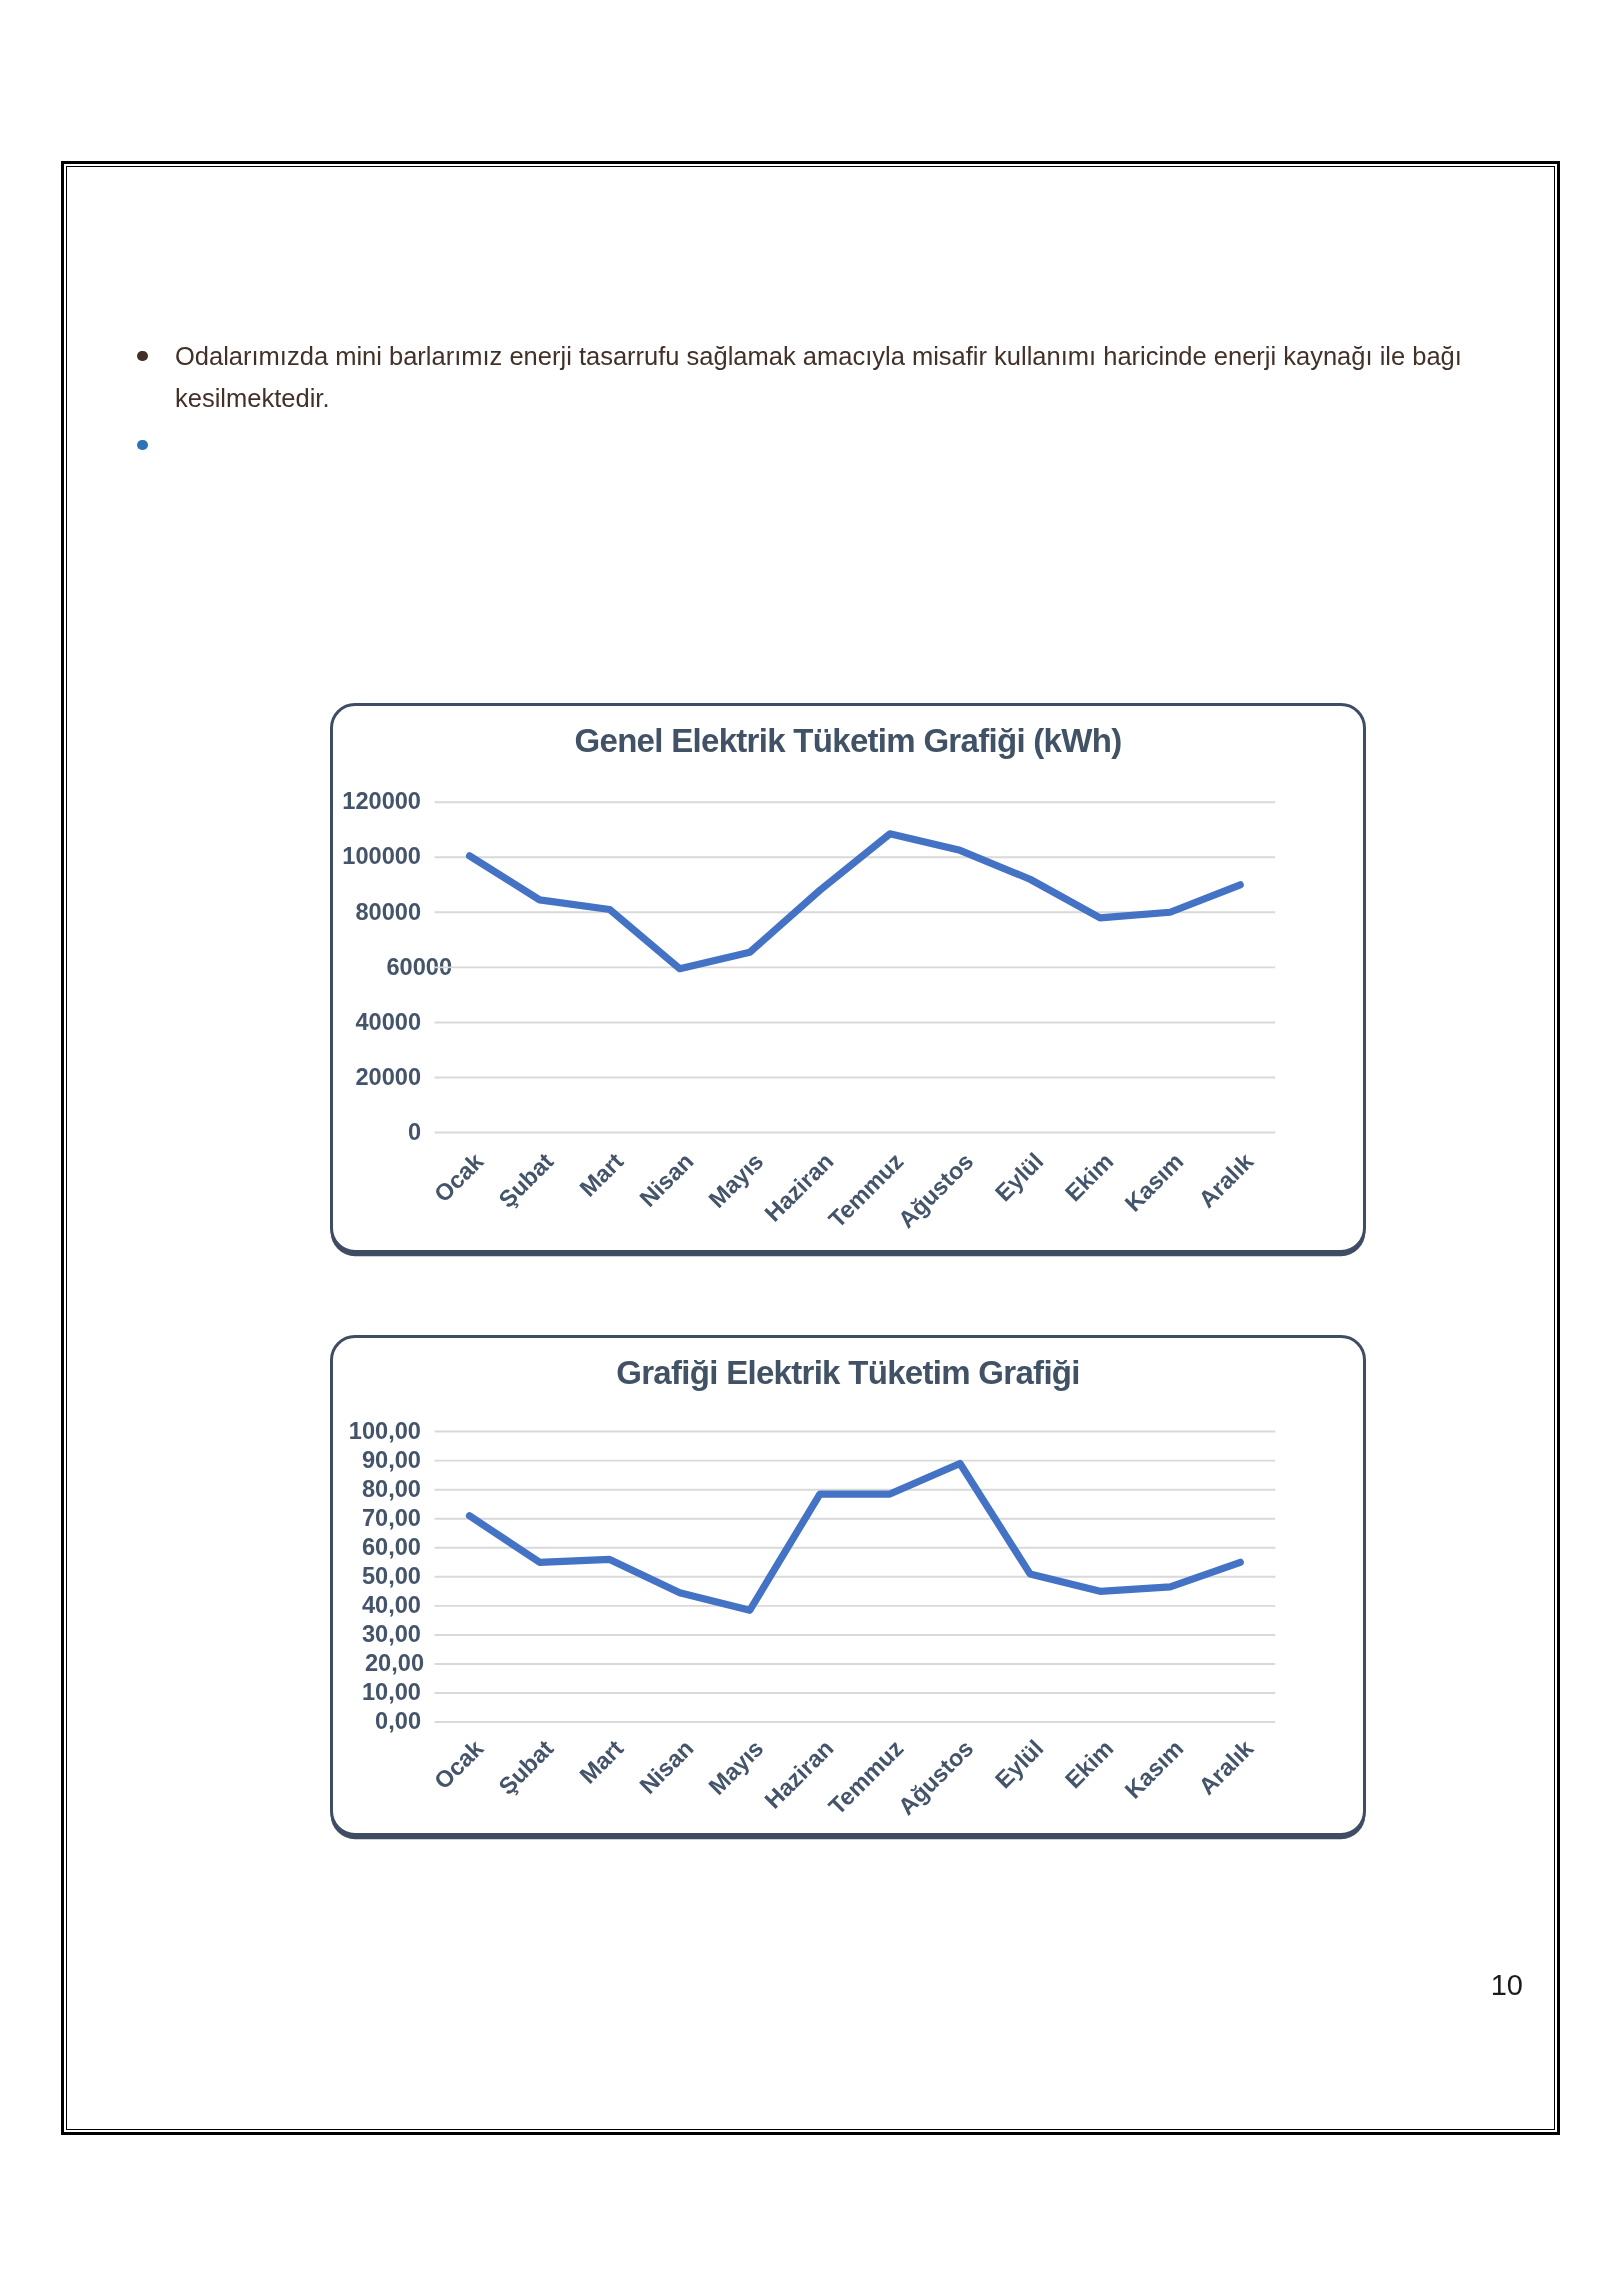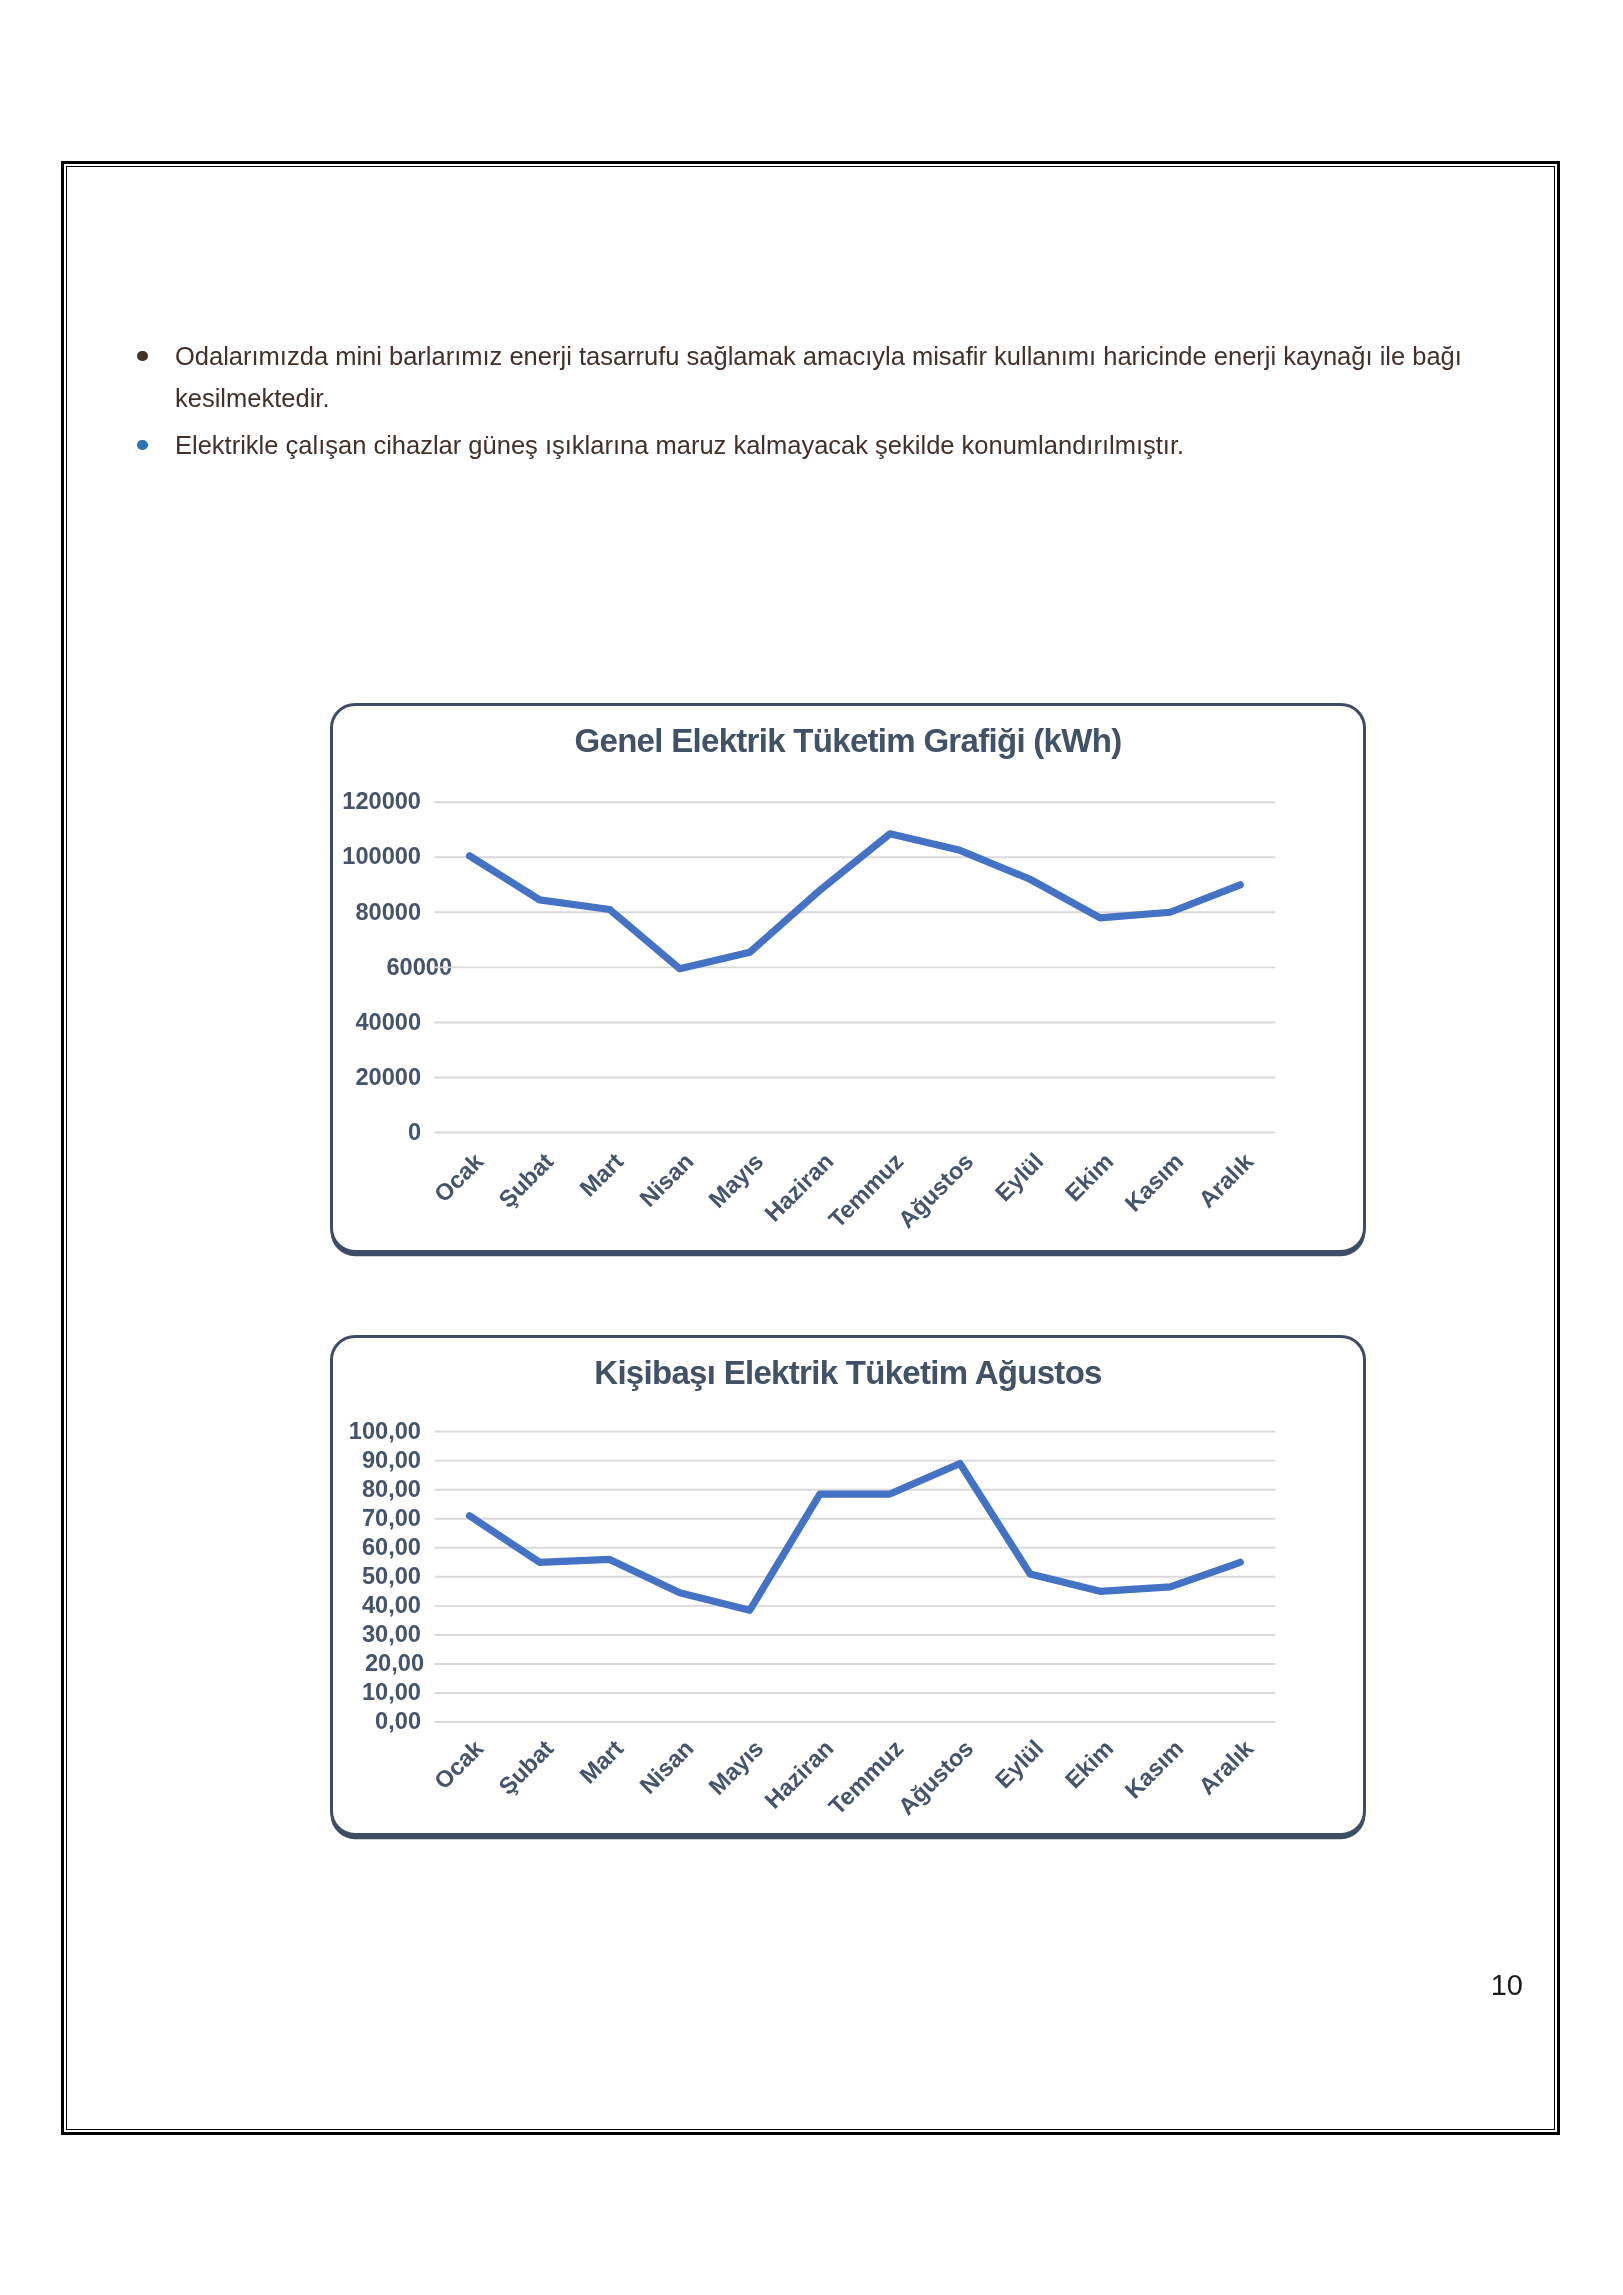--- a/index.html
+++ b/index.html
@@ -80,21 +80,20 @@
 <div class="page-border">
   <div class="page-border-inner"></div>
 
   <div class="bullets">
     <div class="bullet">
       <span class="dot"></span>
       <span>Odalarımızda mini barlarımız enerji tasarrufu sağlamak amacıyla misafir kullanımı haricinde enerji kaynağı ile bağı kesilmektedir.</span>
     </div>
     <div class="bullet">
       <span class="dot blue"></span>
-      <span>Elektrikle çalışan cihazlar güneş ışıklarına maruz kalmayacak şekilde konumlandırılmıştır.</span>
     </div>
   </div>
 
   <div class="chart-box" id="chart-general">
     <div class="chart-title">Genel Elektrik Tüketim Grafiği (kWh)</div>
   <span class="ytick" style="top: 84px; width: 88px;">120000</span>
       <span class="ytick" style="top: 139px; width: 88px;">100000</span>
       <span class="ytick" style="top: 195px; width: 88px;">80000</span>
       <span class="ytick" style="top: 250px; width: 88px; margin-left: 31px;">60000</span>
       <span class="ytick" style="top: 305px; width: 88px;">40000</span>
@@ -118,21 +117,21 @@
       <span class="xtick" style="left: 343px; top: 442px;">Haziran</span>
       <span class="xtick" style="left: 413px; top: 442px;">Temmuz</span>
       <span class="xtick" style="left: 483px; top: 442px;">Ağustos</span>
       <span class="xtick" style="left: 553px; top: 442px;">Eylül</span>
       <span class="xtick" style="left: 623px; top: 442px;">Ekim</span>
       <span class="xtick" style="left: 693px; top: 442px;">Kasım</span>
       <span class="xtick" style="left: 763px; top: 442px;">Aralık</span>
     </div>
 
   <div class="chart-box" id="chart-perperson">
-    <div class="chart-title">Kişibaşı Elektrik Tüketim Ağustos</div>
+    <div class="chart-title">Grafiği Elektrik Tüketim Grafiği</div>
   <span class="ytick" style="top: 82px; width: 88px;">100,00</span>
       <span class="ytick" style="top: 111px; width: 88px;">90,00</span>
       <span class="ytick" style="top: 140px; width: 88px;">80,00</span>
       <span class="ytick" style="top: 169px; width: 88px;">70,00</span>
       <span class="ytick" style="top: 198px; width: 88px;">60,00</span>
       <span class="ytick" style="top: 227px; width: 88px;">50,00</span>
       <span class="ytick" style="top: 256px; width: 88px;">40,00</span>
       <span class="ytick" style="top: 285px; width: 88px;">30,00</span>
       <span class="ytick" style="top: 314px; width: 88px; padding-left: 32px;">20,00</span>
       <span class="ytick" style="top: 343px; width: 88px;">10,00</span>

